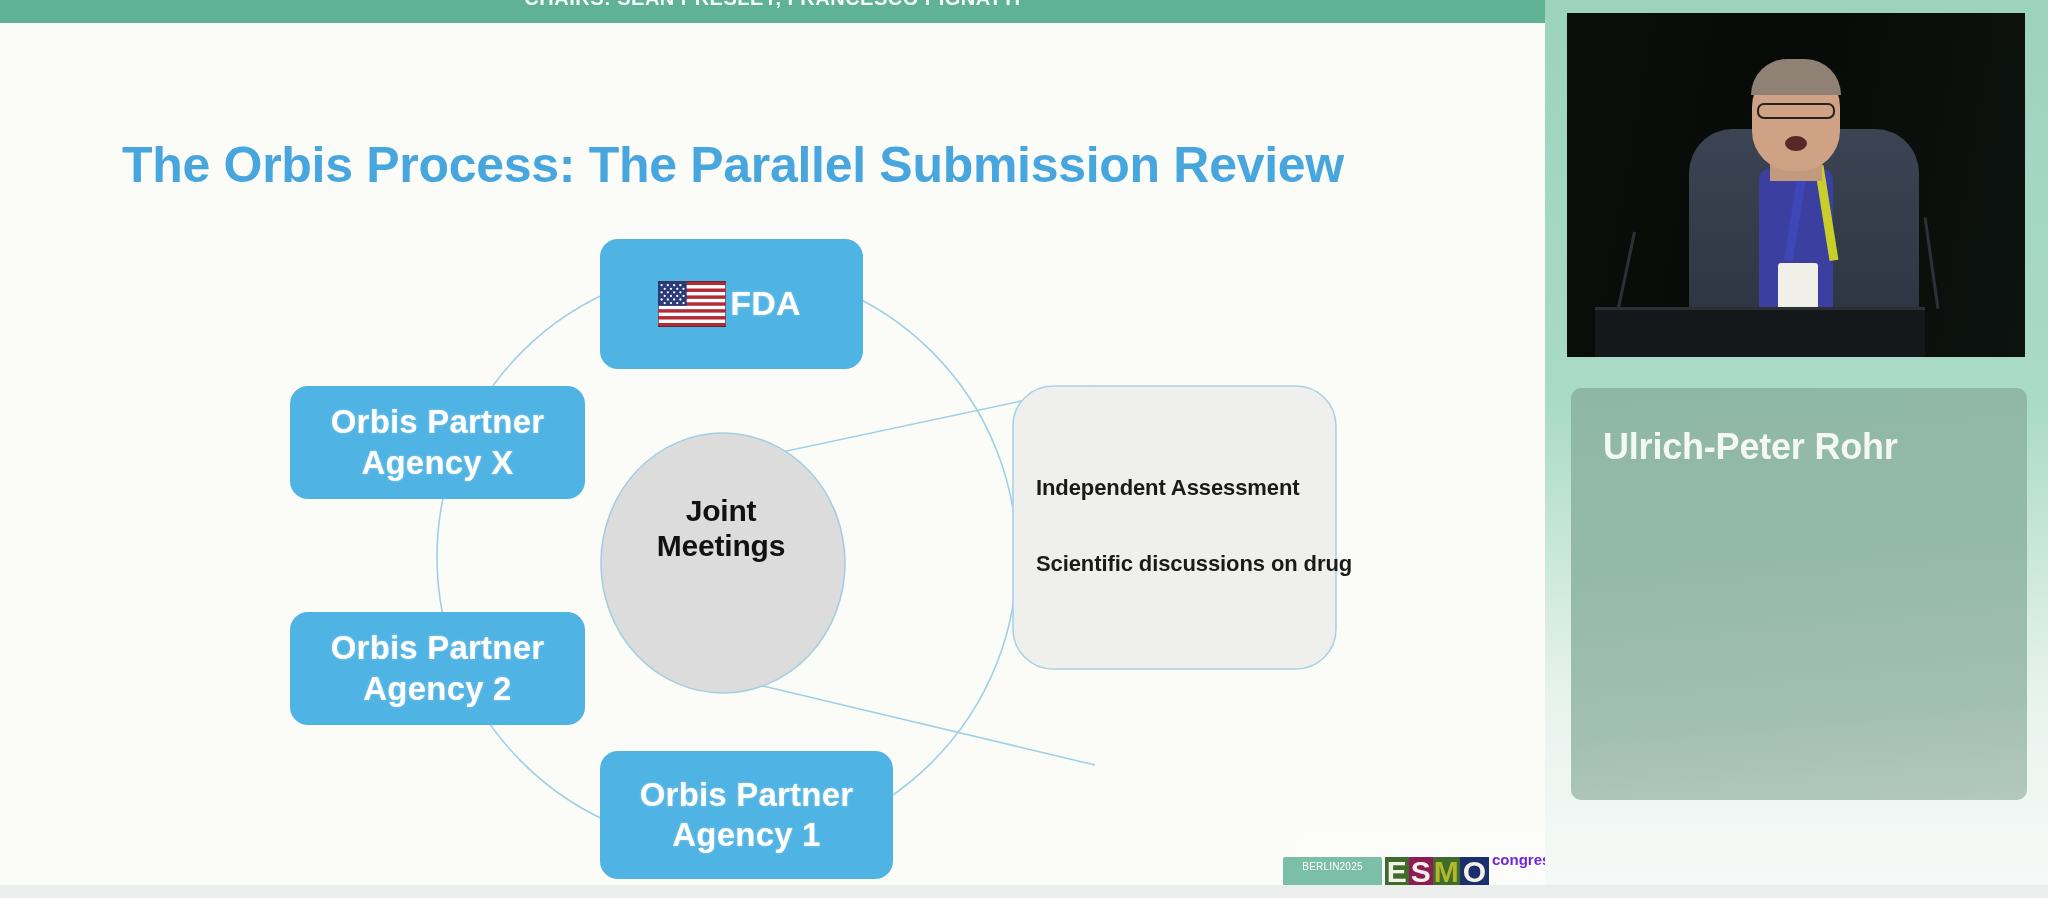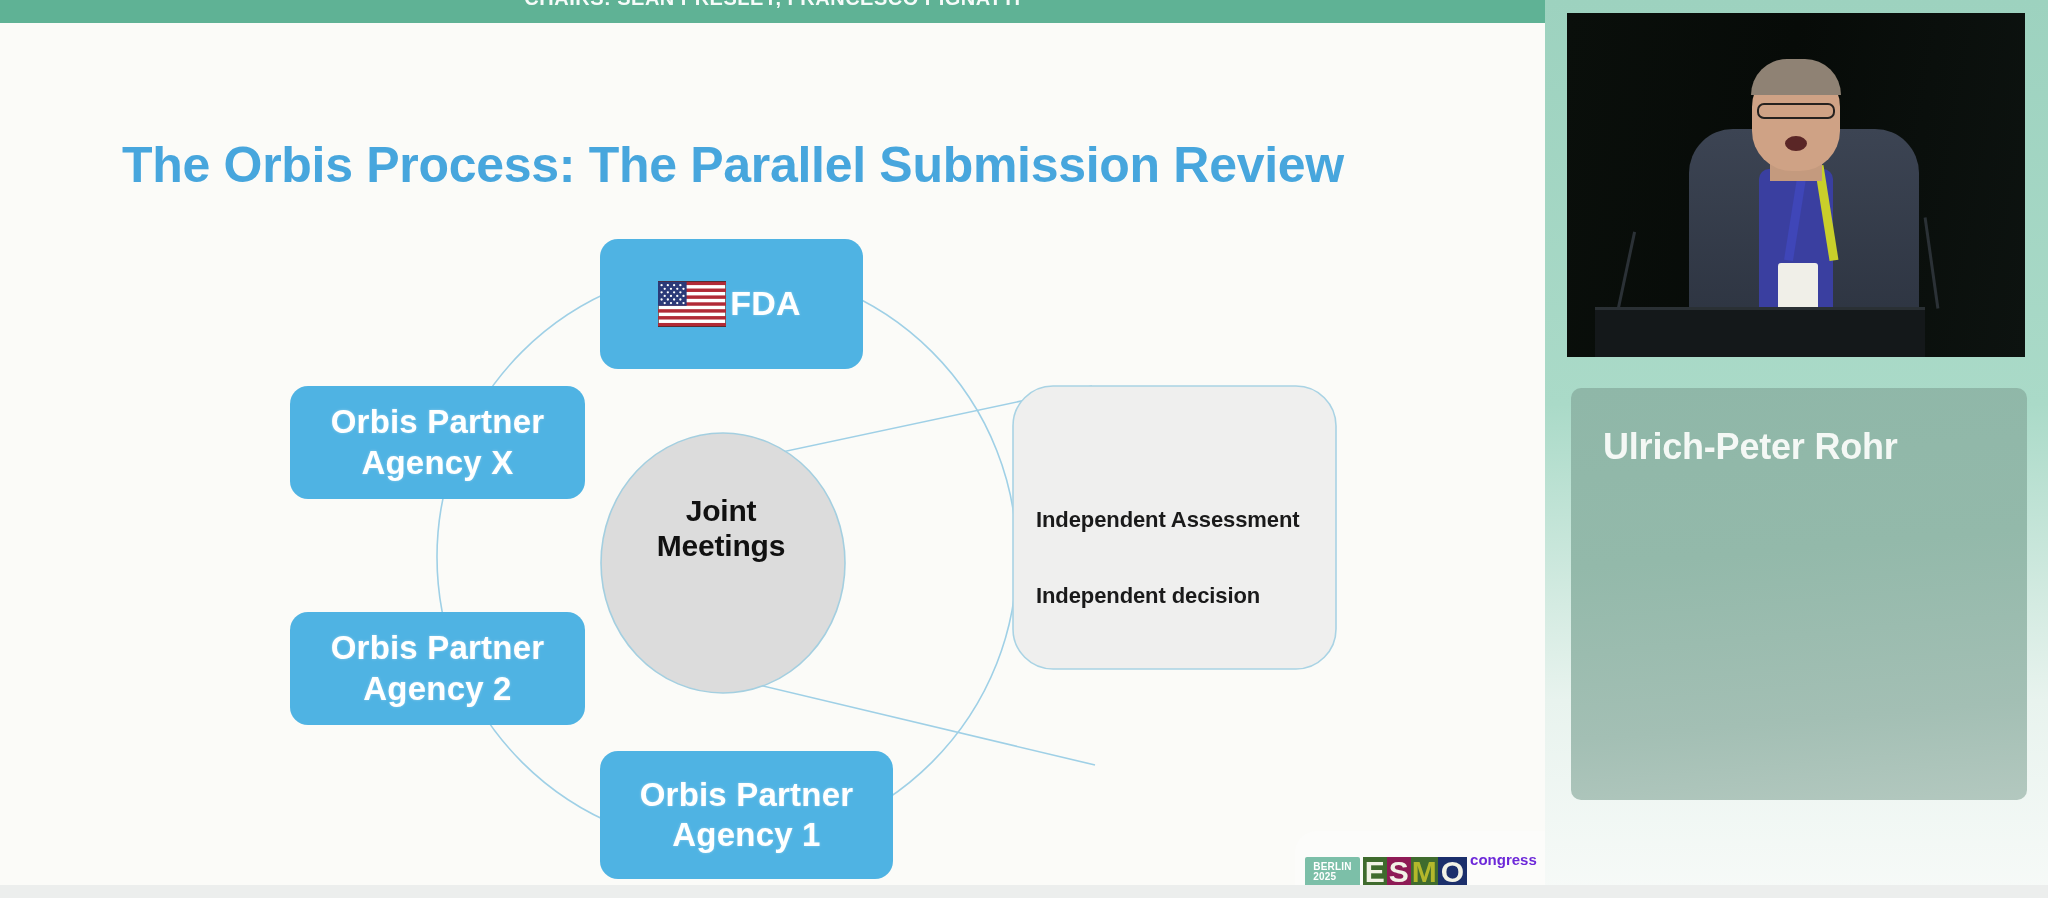--- a/index.html
+++ b/index.html
@@ -63,35 +63,35 @@
     text-align: center; font-size: 30px; font-weight: 700; color: #111111;
     line-height: 1.18; letter-spacing: -.2px;
   }
 
   
   .grey-panel-text {
     position: absolute; left: 1036px; top: 452px; width: 410px;
   }
   .grey-line {
     font-size: 22px; font-weight: 700; color: #1a1a1a;
-    margin-bottom: 50px; white-space: nowrap; letter-spacing: -.1px; margin-top: 32px;
+    margin-bottom: 50px; white-space: nowrap; letter-spacing: -.1px;
   }
   .grey-line:last-child { margin-bottom: 0; }
 
   
   .esmo-card {
     position: absolute; left: 1295px; top: 808px; width: 252px; height: 78px;
     background: #fcfcfa; border-top-left-radius: 22px;
     display: flex; align-items: center; justify-content: center;
   }
   .esmo-logo { display: flex; align-items: flex-end; height: 34px; }
   .esmo-berlin {
-    background: #7cbfa8; color: #ffffff; font-size: 10px; font-weight: 700;
-    line-height: 1.05; padding: 5px 8px; border-radius: 2px; text-align: left;
-    letter-spacing: .2px; height: 30px; display:flex; flex-direction:column;
+    background: #7cbfa8; color: #ffffff; font-size: 10px; font-weight: 400;
+    line-height: 1.05; padding: 5px 19px; border-radius: 2px; text-align: left;
+    letter-spacing: .2px; height: 30px; display:flex; flex-direction:row;
     justify-content:center;
   }
   .esmo-word { display: flex; align-items: center; height: 30px; margin-left: 3px; }
   .esmo-ch {
     font-size: 30px; font-weight: 900; line-height: 1;
     font-family: "Liberation Sans", sans-serif; padding: 0 1px;
   }
   .esmo-e { color: #f2f2e6; background: #3f6b2d; padding: 0 2px; }
   .esmo-s { color: #f2f2e6; background: #8e1b55; padding: 0 2px; }
   .esmo-m { color: #b3b82b; background: #3f6b2d; padding: 0 1px; }
@@ -280,21 +280,21 @@
       </span>
     </div>
 
     <div class="joint-label">
       <span>Joint</span><br>
       <span>Meetings</span>
     </div>
 
     <div class="grey-panel-text">
       <div class="grey-line">Independent Assessment</div>
-      <div class="grey-line">Independent decision</div>
+      <div class="grey-line">Scientific discussions on drug</div>
     </div>
 
     <div class="esmo-card">
       <div class="esmo-logo">
         <div class="esmo-berlin">
           <span>BERLIN</span>
           <span>2025</span>
         </div>
         <div class="esmo-word">
           <span class="esmo-ch esmo-e">E</span>

